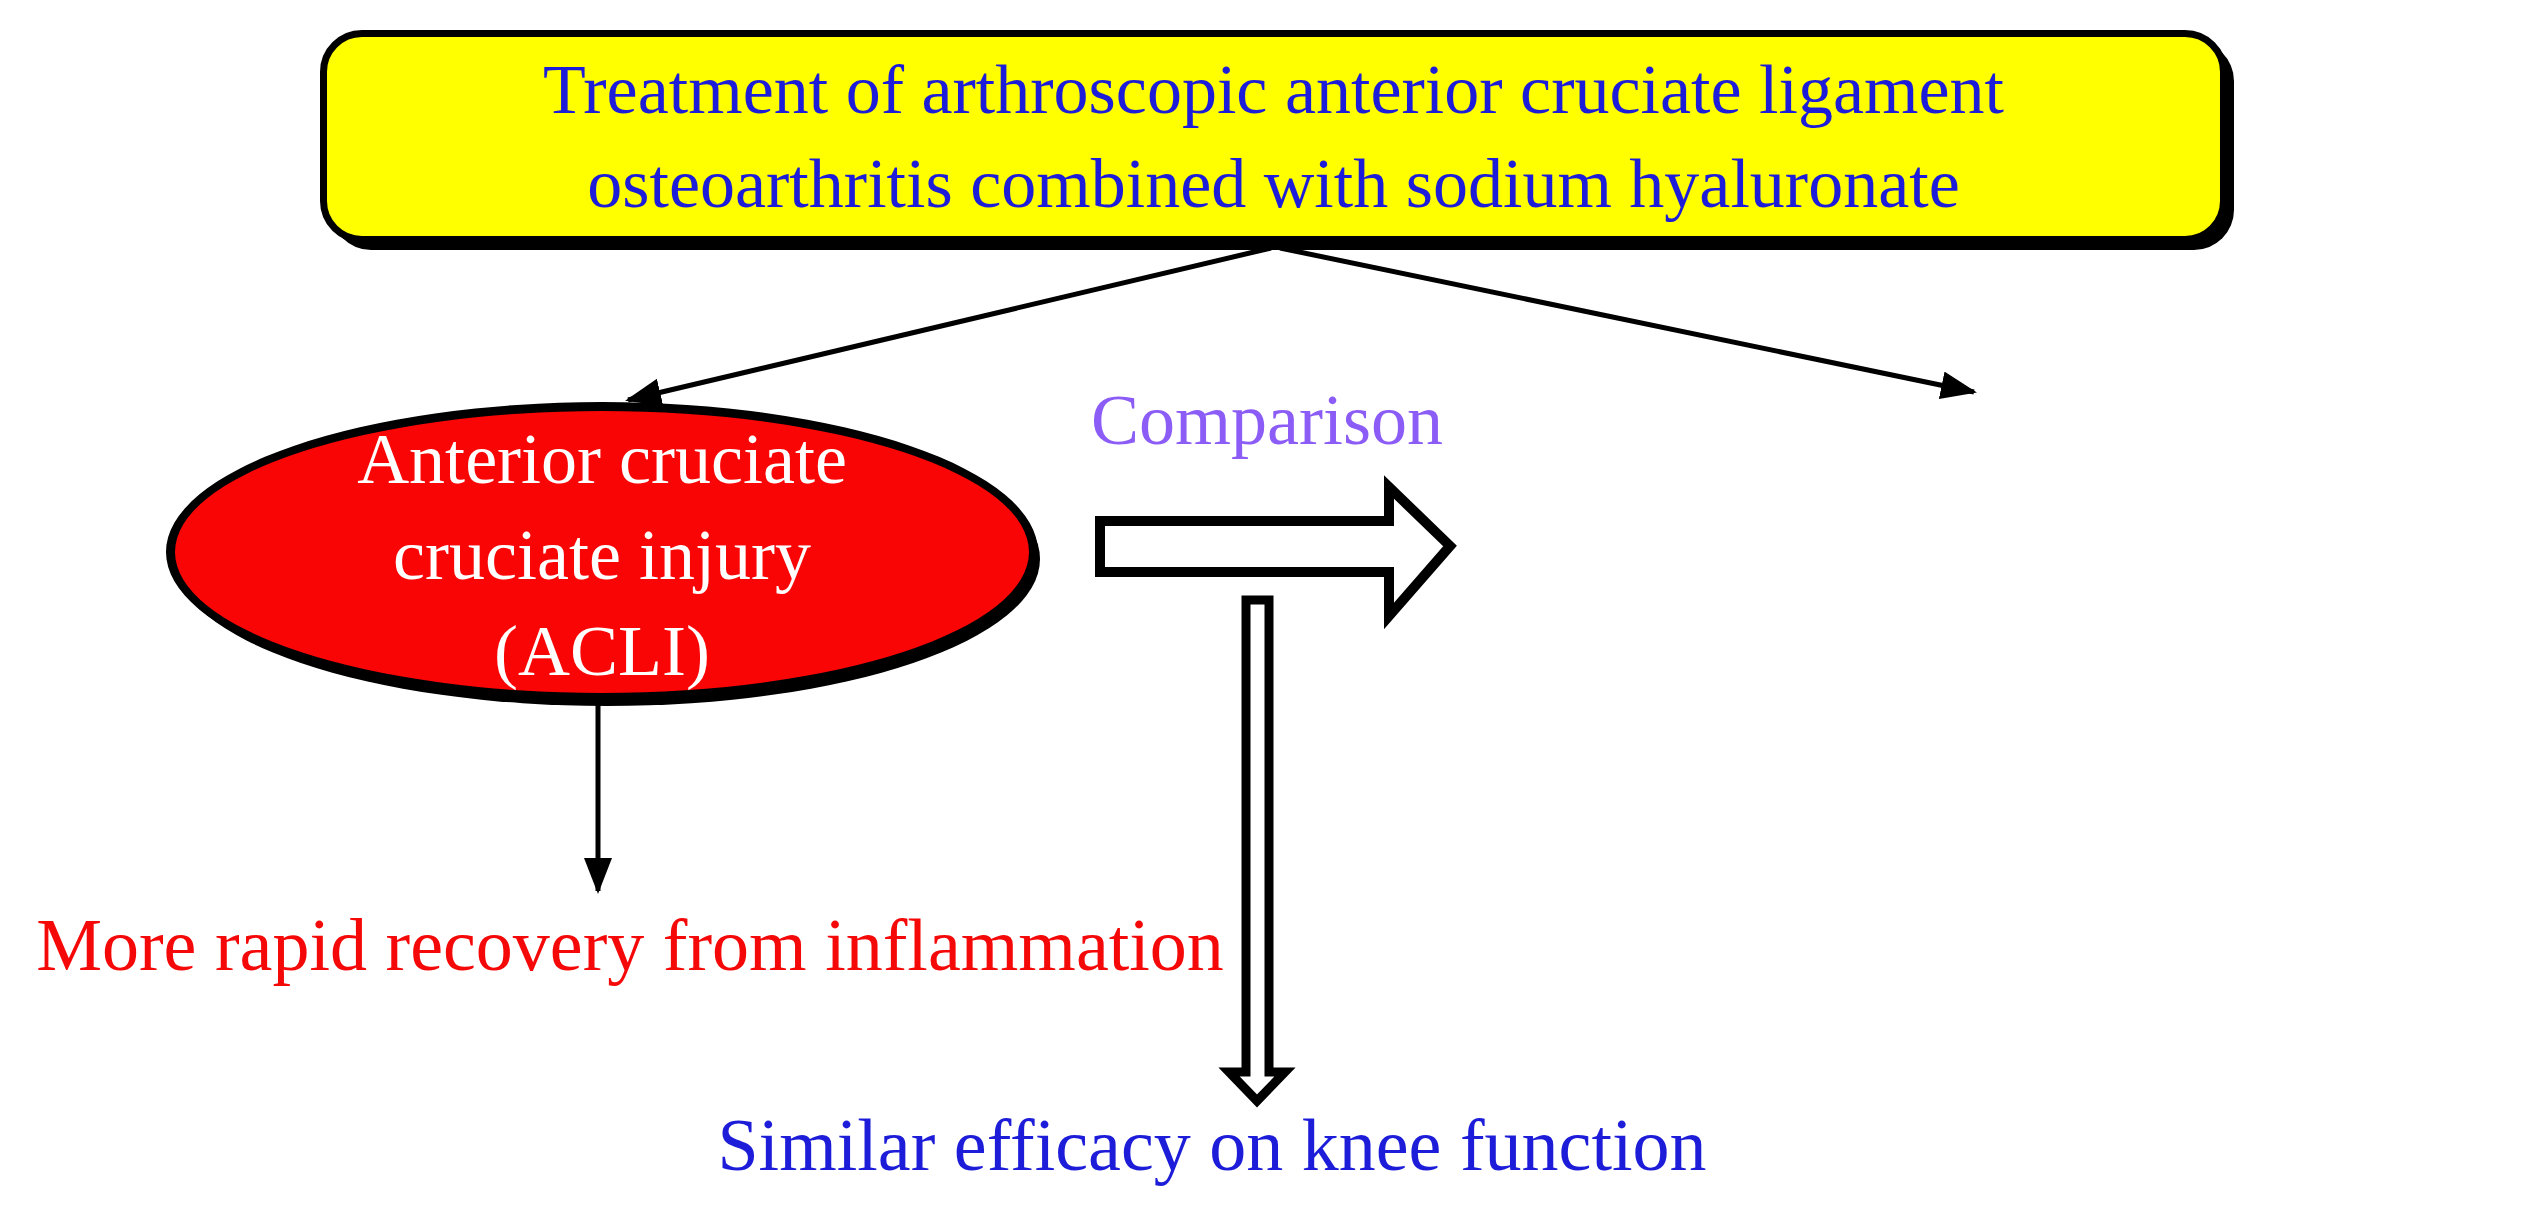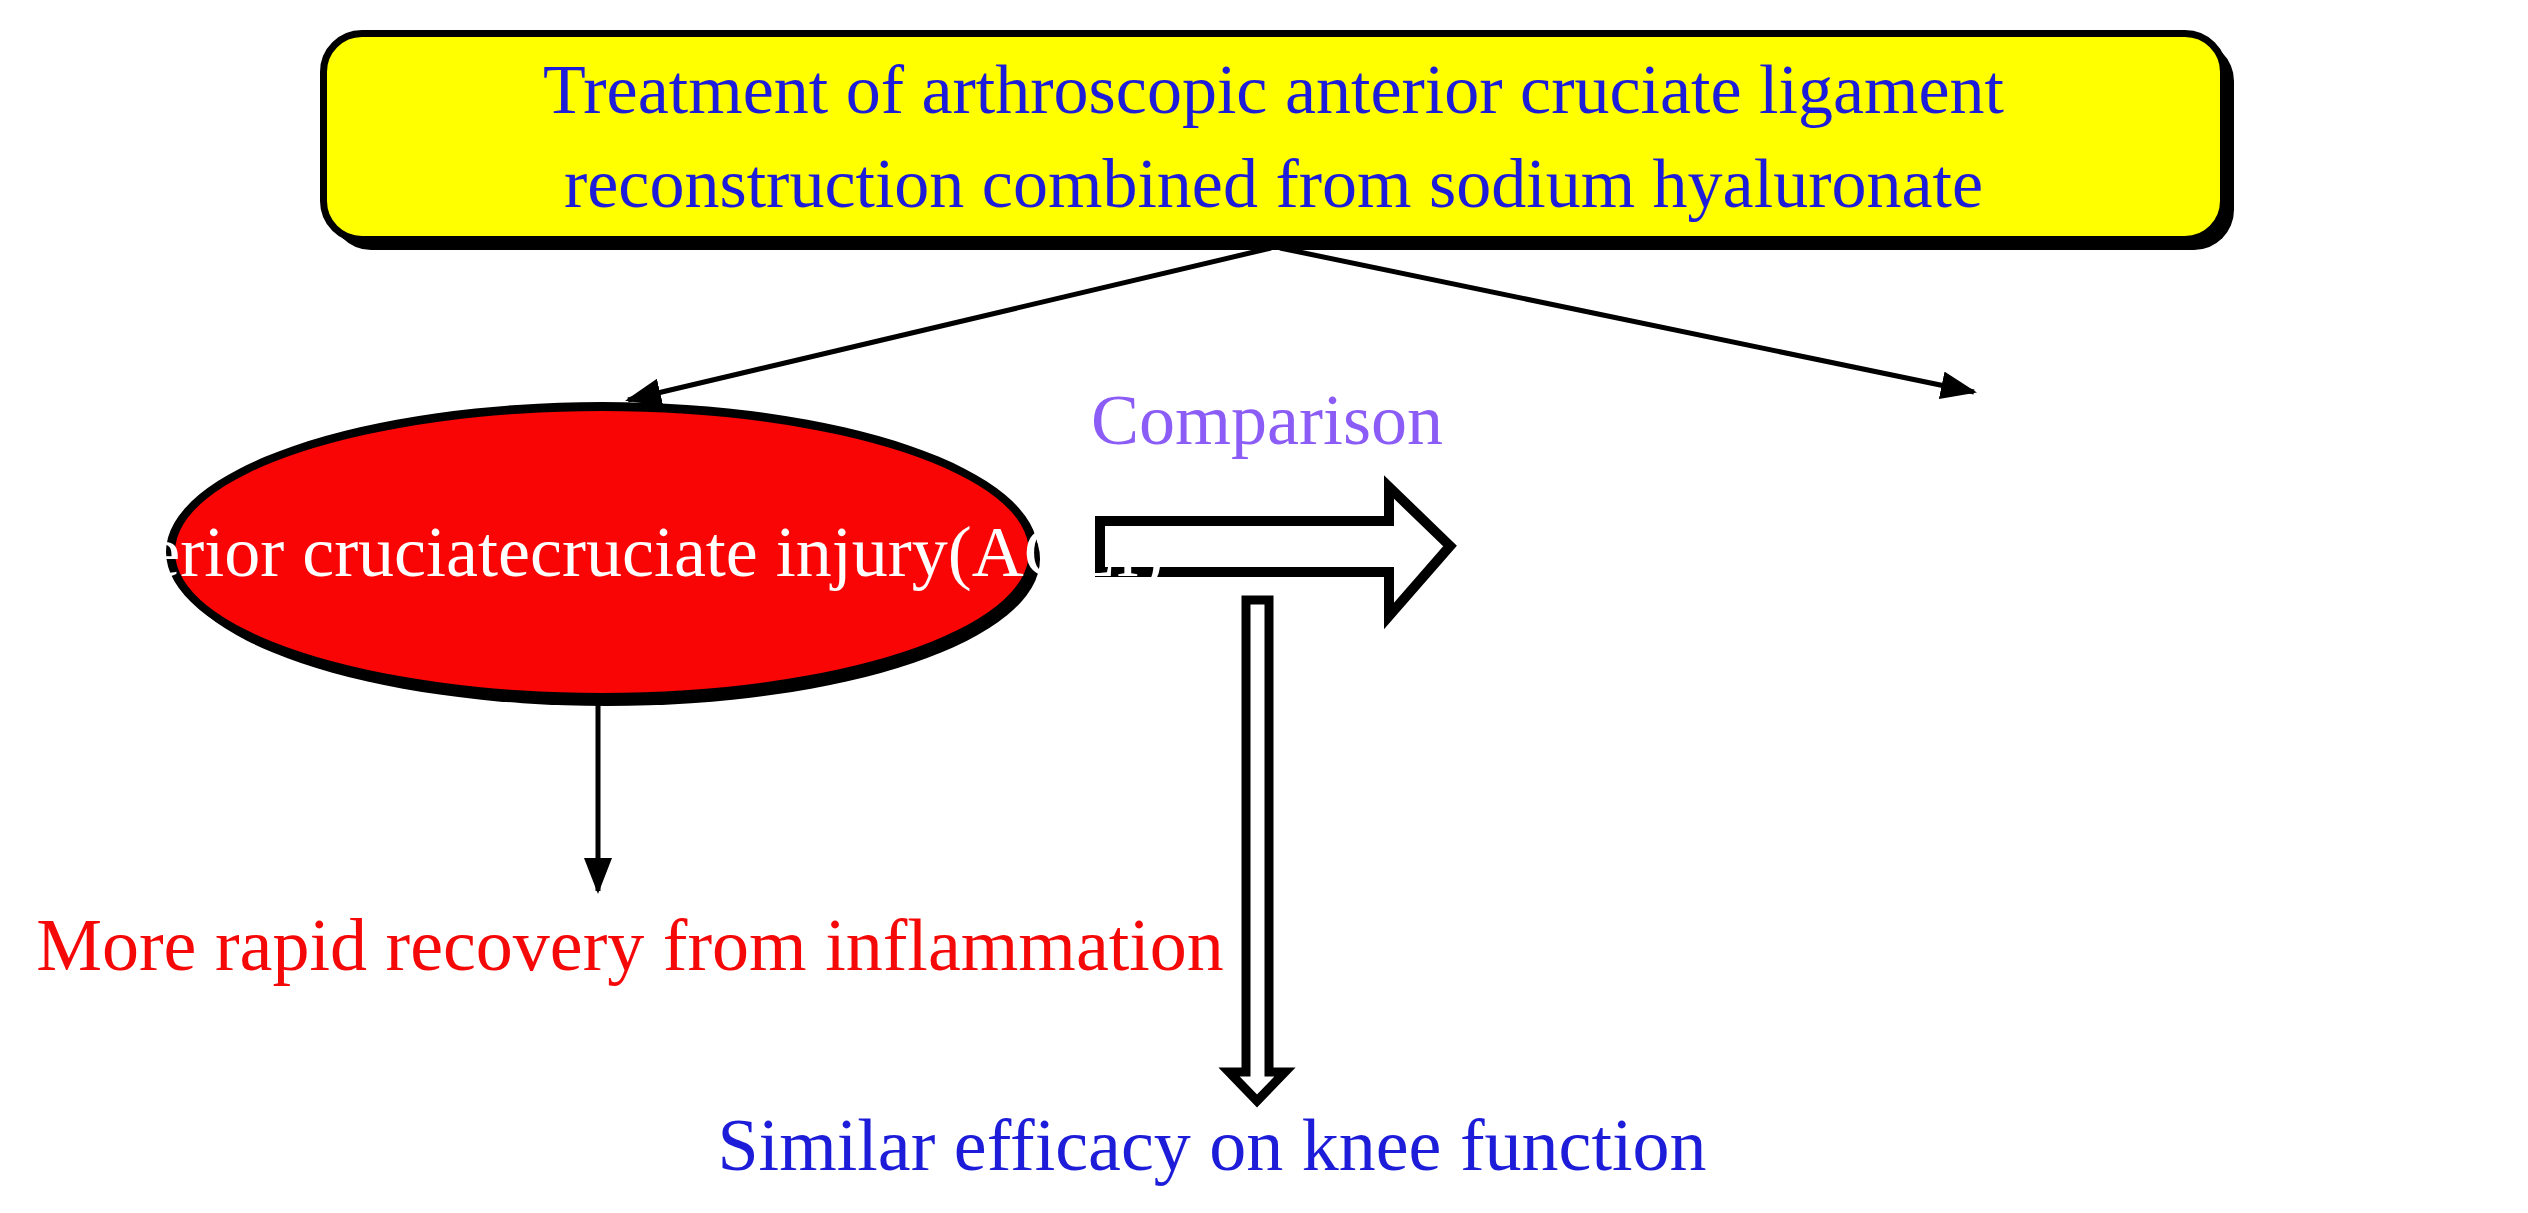--- a/index.html
+++ b/index.html
@@ -24,21 +24,21 @@
   }
   .title-line{
     font-size:70px;line-height:94px;white-space:nowrap;
     color:#1d1dd9;text-align:center;
   }
 
   .node{
     position:absolute;box-sizing:border-box;
     border:9px solid #000;border-radius:50%;
     box-shadow:5px 7px 0 -3px #000;
-    display:flex;flex-direction:row;justify-content:center;align-items:center;
+    display:flex;flex-direction:column;align-items:center;
   }
   .node-left{left:166px;top:402px;width:872px;height:300px;background:#fa0505;}
   .node-right{left:1502px;top:398px;width:1004px;height:298px;background:#0da24d;}
   .eline{
     color:#ffffff;font-size:72px;line-height:96px;white-space:nowrap;text-align:center;
   }
 
   .comparison{
     position:absolute;left:1267px;top:384px;transform:translateX(-50%);
     font-size:72px;line-height:1;color:#8b5cf6;white-space:nowrap;
@@ -70,21 +70,21 @@
 
     <line x1="598" y1="705" x2="598" y2="891" stroke="#000" stroke-width="5" marker-end="url(#ah)"></line>
 
     <polygon points="1100,521 1389,521 1389,487 1450,546 1389,616 1389,572 1100,572" fill="#ffffff" stroke="#000" stroke-width="10" stroke-linejoin="miter"></polygon>
 
     <polygon points="1246,600 1269,600 1269,1072 1285,1072 1257,1101 1229,1072 1246,1072" fill="#ffffff" stroke="#000" stroke-width="9" stroke-linejoin="miter"></polygon>
   </svg>
 
   <div class="title-box">
     <div class="title-line">Treatment of arthroscopic anterior cruciate ligament</div>
-    <div class="title-line">reconstruction combined from sodium hyaluronate</div>
+    <div class="title-line">osteoarthritis combined with sodium hyaluronate</div>
   </div>
 
   <div class="node node-left">
     <div class="eline">Anterior cruciate</div>
     <div class="eline">cruciate injury</div>
     <div class="eline">(ACLI)</div>
   </div>
 
 
   <div class="comparison">Comparison</div>

